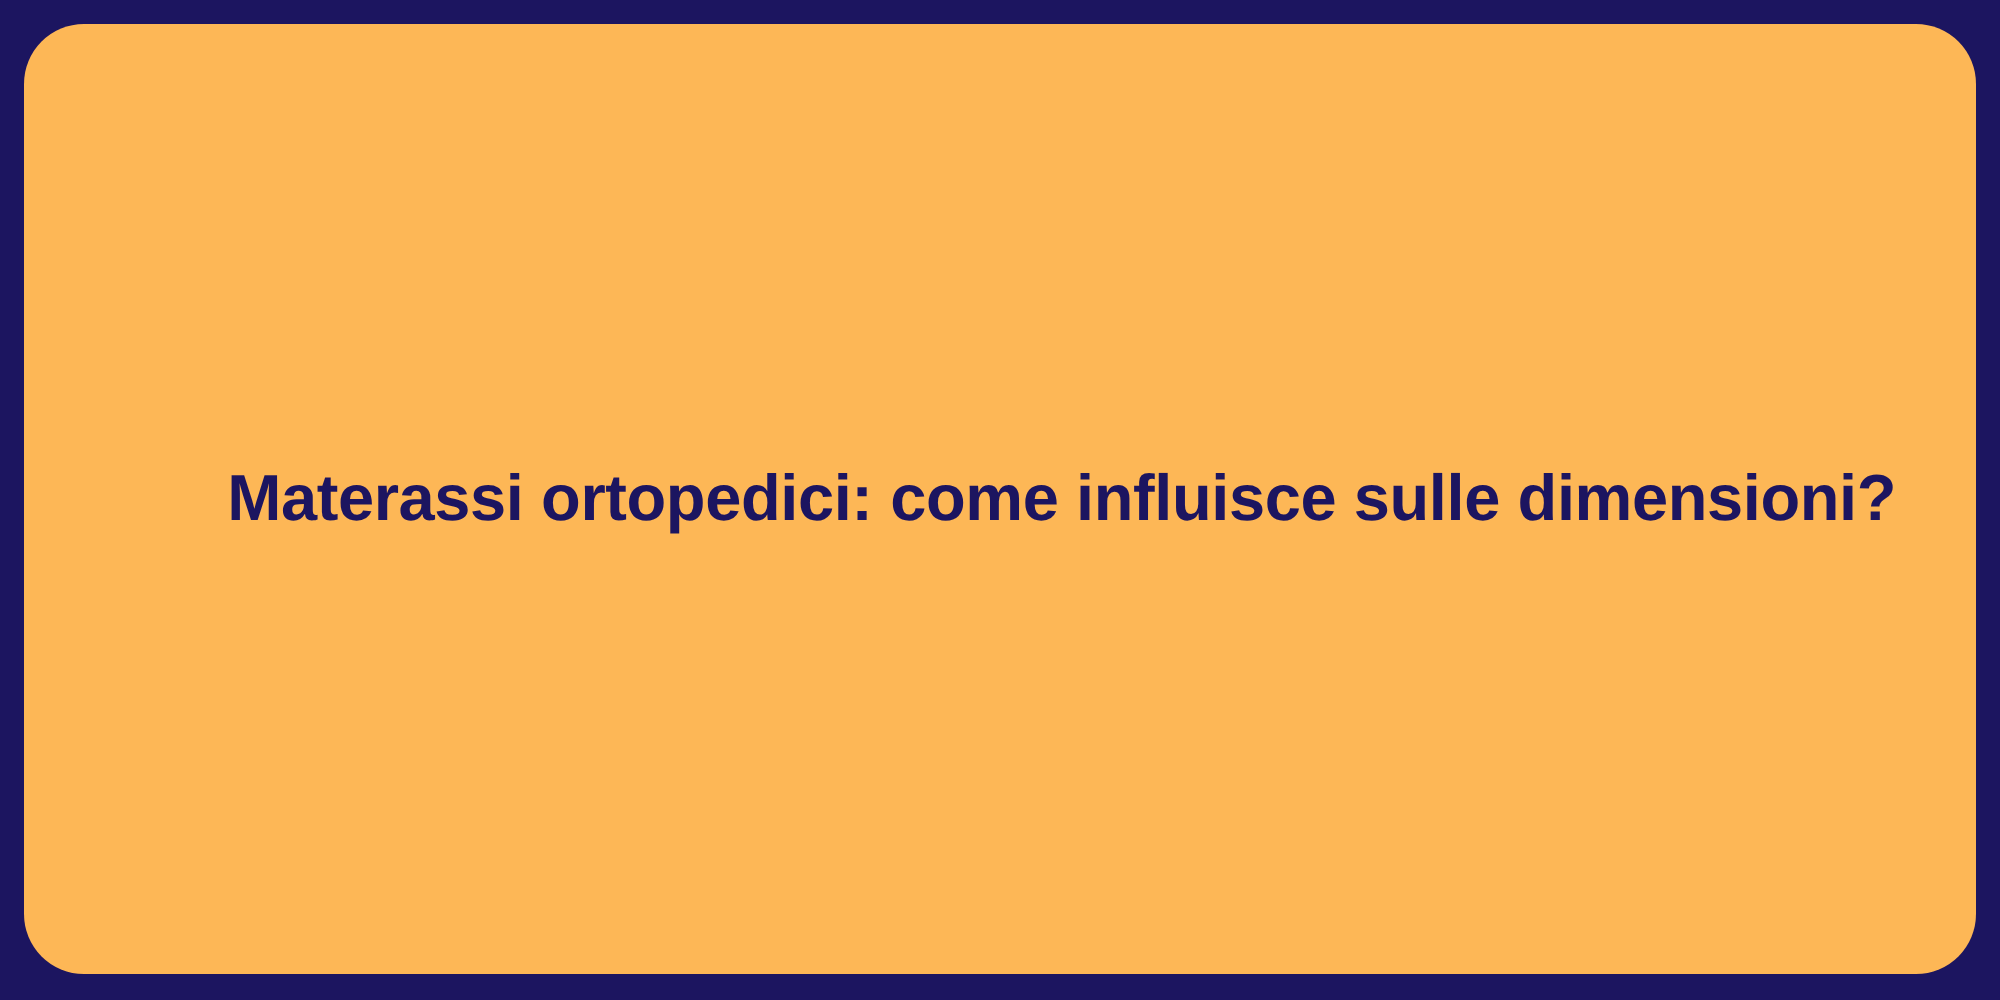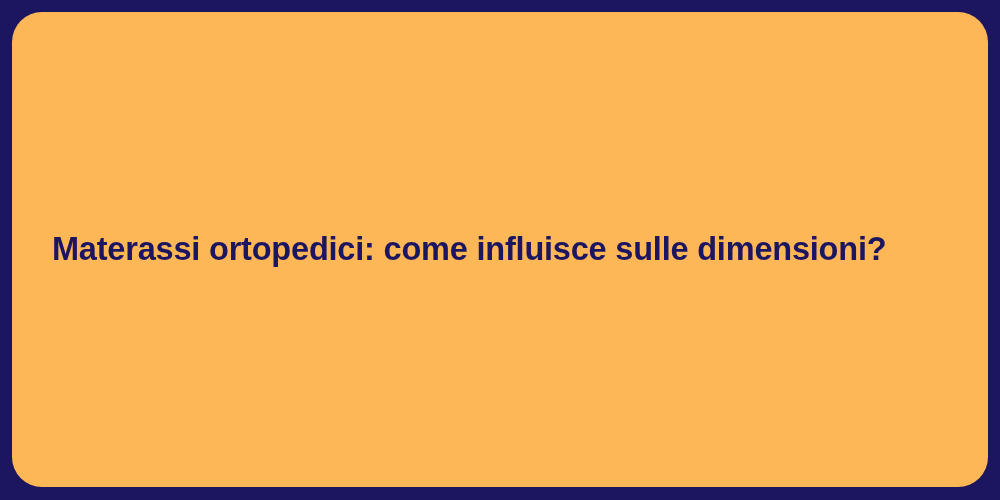--- a/index.html
+++ b/index.html
@@ -26,21 +26,21 @@
     padding: 12px 12px 13px 12px;
   }
 
   #card-panel {
     box-sizing: border-box;
     flex: 1 1 auto;
     background: #fdb756;
     border-radius: 30px;
     display: flex;
     align-items: center;
-    justify-content: flex-start;
+    justify-content: flex-end;
     position: relative;
     overflow: hidden;
   }
 
   #card-title {
     margin: 0;
     padding: 0 40px;
     color: #1c1560;
     font-family: "Liberation Sans", sans-serif;
     font-size: 32.5px;

